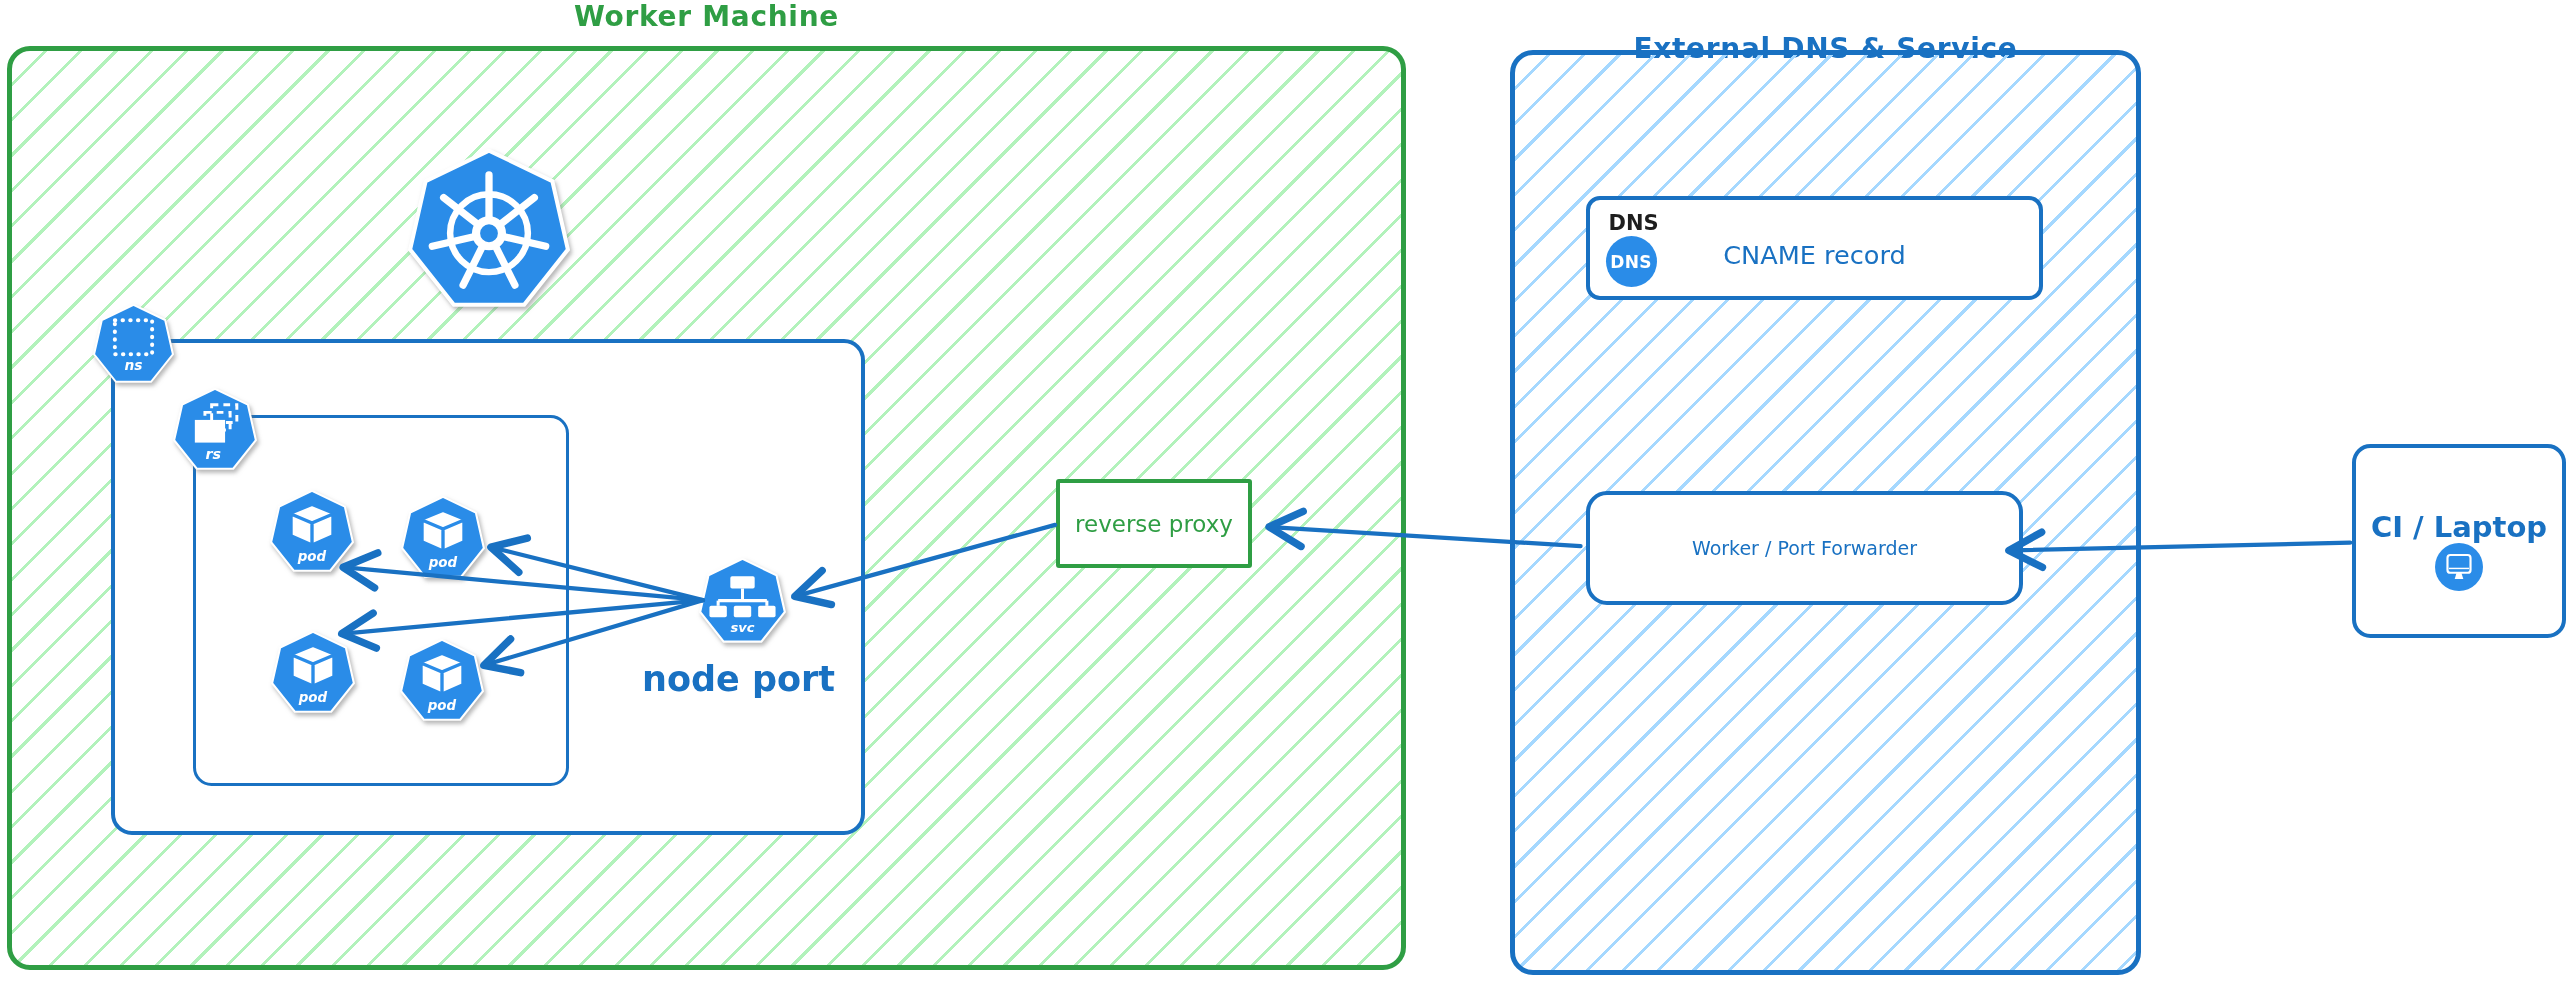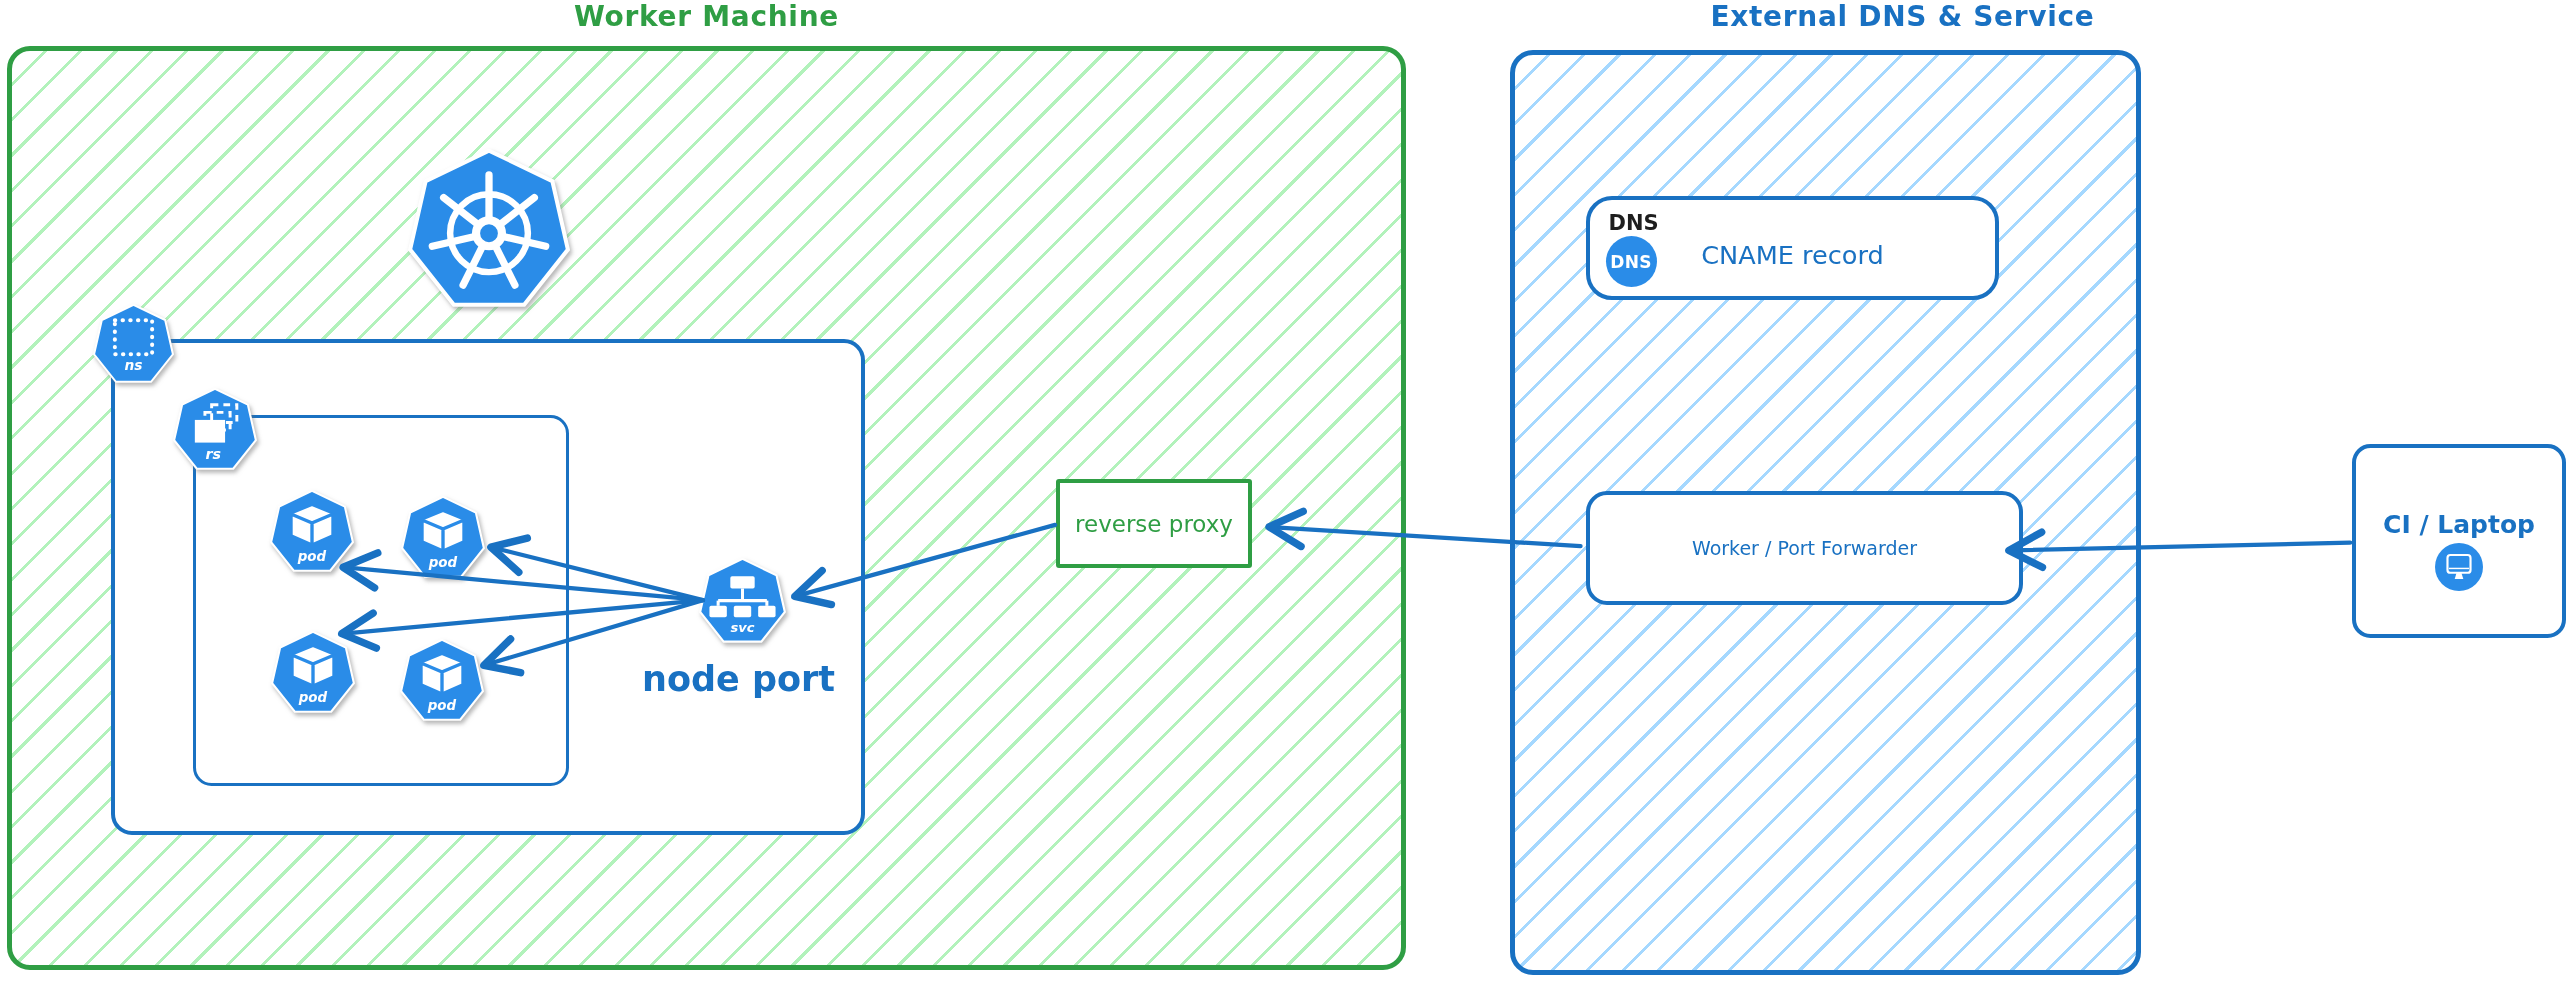--- a/index.html
+++ b/index.html
@@ -23,38 +23,38 @@
   .ext-box{
     left:1510px;top:50px;width:631px;height:925px;
     border:5px solid var(--blue);
     background:repeating-linear-gradient(135deg,transparent 0 22px,var(--blue-hatch) 22px 25px);
   }
   .group-title{
     position:absolute;top:0;font-size:28px;font-weight:700;letter-spacing:0.7px;
     text-align:center;white-space:nowrap;
   }
   .vm-title{left:7px;width:1399px;color:var(--green);}
-  .ext-title{left:1587px;width:631px;color:var(--blue);}
+  .ext-title{left:1510px;width:631px;color:var(--blue);margin-top:32px;}
 
   .white-box{position:absolute;box-sizing:border-box;background:#fff;border:4.3px solid var(--blue);border-radius:21px;}
   .cluster-box{left:111px;top:339px;width:754px;height:496px;}
   .rs-box{left:193px;top:415px;width:376px;height:371px;border-width:3.6px;border-radius:18.5px;}
 
   .node-box{position:absolute;box-sizing:border-box;background:#fff;display:flex;align-items:center;justify-content:center;white-space:nowrap;}
   .reverse-proxy-box{left:1056px;top:479px;width:196px;height:89px;border:4.3px solid var(--green);border-radius:3px;color:var(--green);font-size:23px;}
   .worker-box{left:1586px;top:491px;width:437px;height:114px;border:4.3px solid var(--blue);border-radius:21px;color:var(--blue);font-size:19px;}
-  .dns-box{left:1586px;top:196px;width:413px;height:104px;border:4.3px solid var(--blue);border-radius:26px;}
+  .dns-box{left:1586px;top:196px;width:457px;height:104px;border:4.3px solid var(--blue);border-radius:14px;}
   .laptop-box{left:2352px;top:444px;width:214px;height:194px;border:4.3px solid var(--blue);border-radius:18.5px;}
 
   .dns-heading{position:absolute;left:18.5px;top:11.4px;color:var(--ink);font-size:21px;font-weight:700;}
   .badge-circle{position:absolute;border-radius:50%;background:var(--icon-blue);display:flex;align-items:center;justify-content:center;}
   .dns-circle{left:15.6px;top:36px;width:51px;height:51px;color:#fff;font-size:17px;font-weight:700;letter-spacing:0.4px;}
   .cname-label{position:absolute;left:0;right:0;top:40px;text-align:center;color:var(--blue);font-size:25.6px;}
 
-  .ci-label{position:absolute;left:0;width:100%;top:62px;text-align:center;color:var(--blue);font-size:25px;font-weight:600;}
+  .ci-label{position:absolute;left:0;width:100%;top:62px;text-align:center;color:var(--blue);font-size:29px;font-weight:600;}
   .monitor-circle{left:50%;transform:translateX(-50%);top:95px;width:48px;height:48px;}
 
   .node-port-label{position:absolute;left:632px;top:659px;width:213px;text-align:center;color:var(--blue);font-size:35px;font-weight:600;}
 
   .k8s-icon{position:absolute;left:408px;top:149px;width:162px;height:162px;}
   .hepta{filter:drop-shadow(2.8px 3.6px 2.1px rgba(110,110,110,0.5));}
   .hepta-shape{fill:var(--icon-blue);stroke:#ffffff;stroke-width:2.5;}
   .hepta-label{fill:#ffffff;font-family:"DejaVu Sans",sans-serif;font-style:italic;font-weight:700;}
 
   .pod-icon,.ns-icon,.rs-icon,.svc-icon{position:absolute;}

